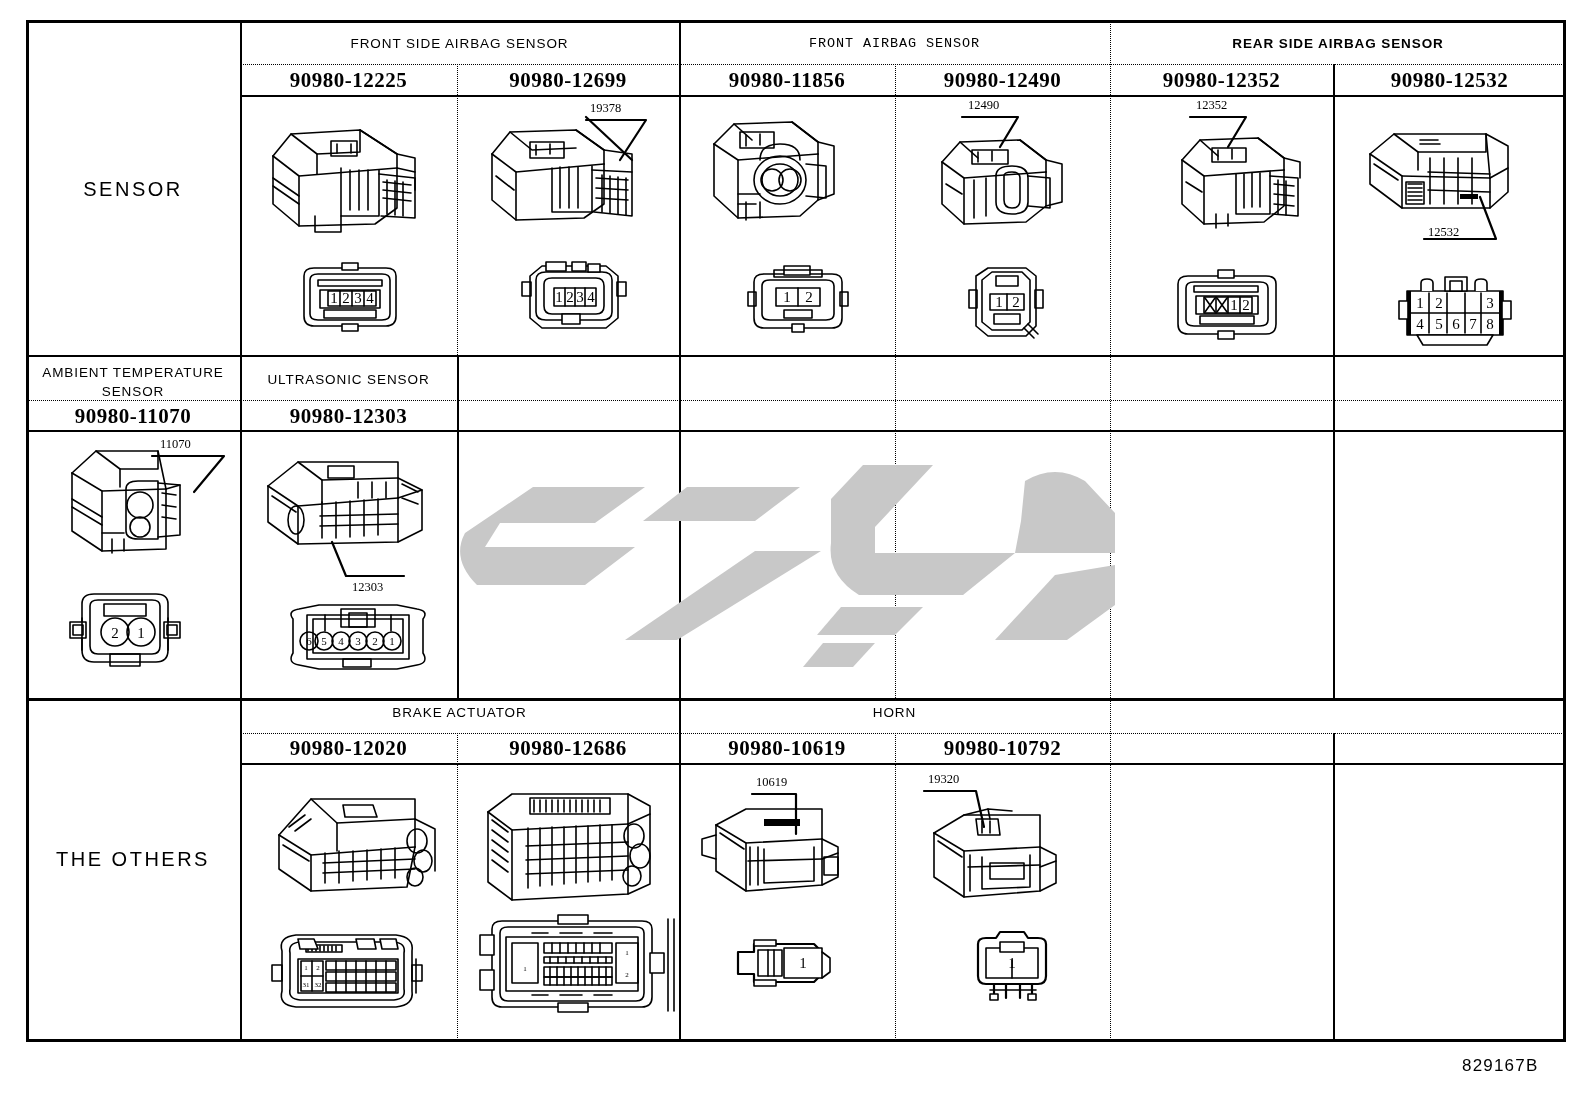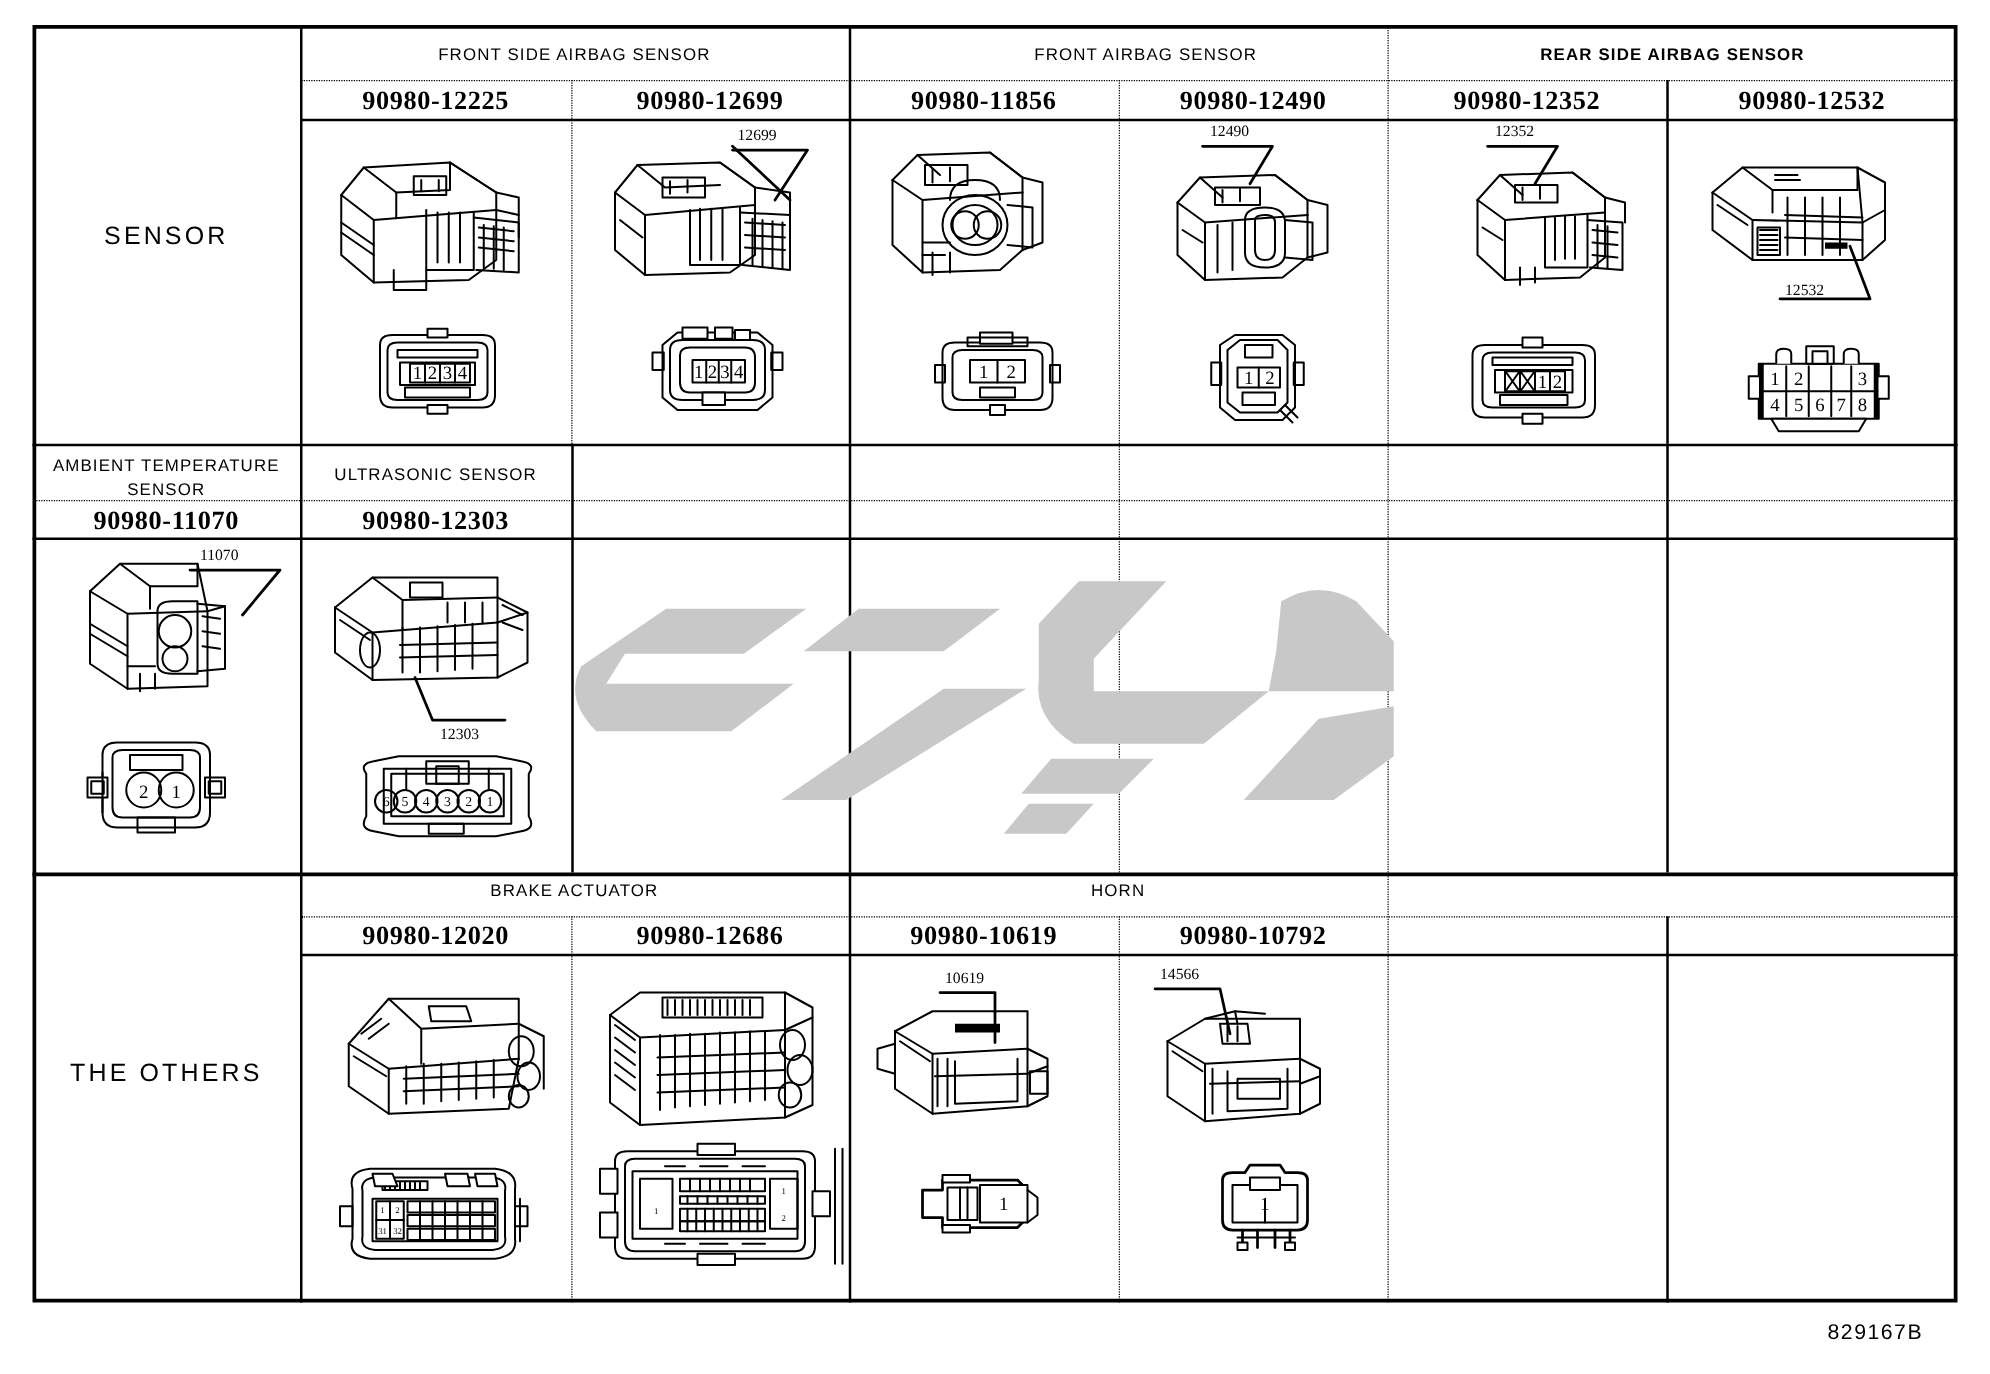--- a/index.html
+++ b/index.html
@@ -93,21 +93,21 @@
       <path d="M368 188 L420 188 L398 212 L348 212 Z"></path>
       <path d="M570 26 Q600 8 630 26 L660 58 L660 98 L560 98 L566 66 Z"></path>
       <path d="M660 110 L660 150 L612 185 L540 185 L600 120 Z"></path>
     </svg>
   </div>
 
   <div class="rowlabel" style="left:26px;top:178px;width:214px;">SENSOR</div>
   <div class="rowlabel" style="left:26px;top:848px;width:214px;">THE OTHERS</div>
 
   <div class="grp-label" style="left:240px;top:36px;width:439px;">FRONT SIDE AIRBAG SENSOR</div>
-  <div class="grp-label" style="left:701px;top:36px;width:431px;">FRONT AIRBAG SENSOR</div>
+  <div class="grp-label" style="left:679px;top:36px;width:431px;font-family:Liberation Mono, monospace;">FRONT AIRBAG SENSOR</div>
   <div class="grp-label" style="left:1110px;top:36px;width:456px;font-weight:bold;">REAR SIDE AIRBAG SENSOR</div>
 
   <div class="partno" style="left:240px;top:68px;width:217px;">90980-12225</div>
   <div class="partno" style="left:457px;top:68px;width:222px;">90980-12699</div>
   <div class="partno" style="left:679px;top:68px;width:216px;">90980-11856</div>
   <div class="partno" style="left:895px;top:68px;width:215px;">90980-12490</div>
   <div class="partno" style="left:1110px;top:68px;width:223px;">90980-12352</div>
   <div class="partno" style="left:1333px;top:68px;width:233px;">90980-12532</div>
 
   <div class="grp-label two" style="left:26px;top:363px;width:214px;">
@@ -180,21 +180,21 @@
       <path class="st" d="M72 56 L72 100 L112 100 L112 54"></path>
       <path class="st" d="M80 55 L80 96 M89 55 L89 96 M98 55 L98 96"></path>
       <path class="st" d="M112 58 L152 60 L152 104 L114 100"></path>
       <path class="st" d="M116 66 L148 68 M116 76 L148 78 M116 86 L148 88"></path>
       <path class="st" d="M122 63 L122 100 M130 64 L130 101 M138 65 L138 102 M146 66 L146 103"></path>
       <path class="st" d="M124 38 L152 42 L152 60"></path>
       <path class="st" d="M96 18 L124 38"></path>
       <path class="st2" d="M106 5 L152 48"></path>
     </svg>
   </div>
-  <div class="callout" style="left:590px;top:101px;">12699</div>
+  <div class="callout" style="left:590px;top:101px;">19378</div>
   <div class="fig" style="left:586px;top:116px;">
     <svg width="70" height="46" viewBox="0 0 70 46">
         <path class="st2" d="M0 4 L60 4 L34 44"></path>
       </svg>
   </div>
 
   <div class="fig" style="left:518px;top:258px;">
     <svg width="112" height="80" viewBox="0 0 112 80">
       <path class="stf" d="M12 18 L12 60 L24 70 L88 70 L100 60 L100 18 L88 8 L24 8 Z"></path>
       <path class="st" d="M18 22 Q18 14 28 14 L84 14 Q94 14 94 22 L94 54 Q94 62 84 62 L28 62 Q18 62 18 54 Z"></path>
@@ -636,21 +636,21 @@
       <path class="st" d="M48 50 L48 86"></path>
       <path class="st" d="M46 62 L118 60"></path>
       <path class="st" d="M60 52 L60 84 L108 82 L108 50"></path>
       <rect class="st" x="68" y="58" width="34" height="16"></rect>
       <path class="st" d="M118 42 L134 50 L134 78 L118 86"></path>
       <path class="st" d="M118 62 L134 56"></path>
       <path class="st" d="M42 10 L66 4 L90 6"></path>
       <path class="st" d="M66 4 L68 14"></path>
     </svg>
   </div>
-  <div class="callout" style="left:928px;top:772px;">14566</div>
+  <div class="callout" style="left:928px;top:772px;">19320</div>
   <div class="fig" style="left:924px;top:787px;">
     <svg width="70" height="48" viewBox="0 0 70 48">
         <path class="st2" d="M0 4 L52 4 L60 40"></path>
       </svg>
   </div>
 
   <div class="fig" style="left:962px;top:930px;">
     <svg width="100" height="72" viewBox="0 0 100 72">
       <path class="stf2" d="M16 14 Q16 8 24 8 L34 8 L38 2 L62 2 L66 8 L76 8 Q84 8 84 14 L84 46 Q84 54 76 54 L24 54 Q16 54 16 46 Z"></path>
       <rect class="stf" x="24" y="18" width="52" height="30"></rect>

